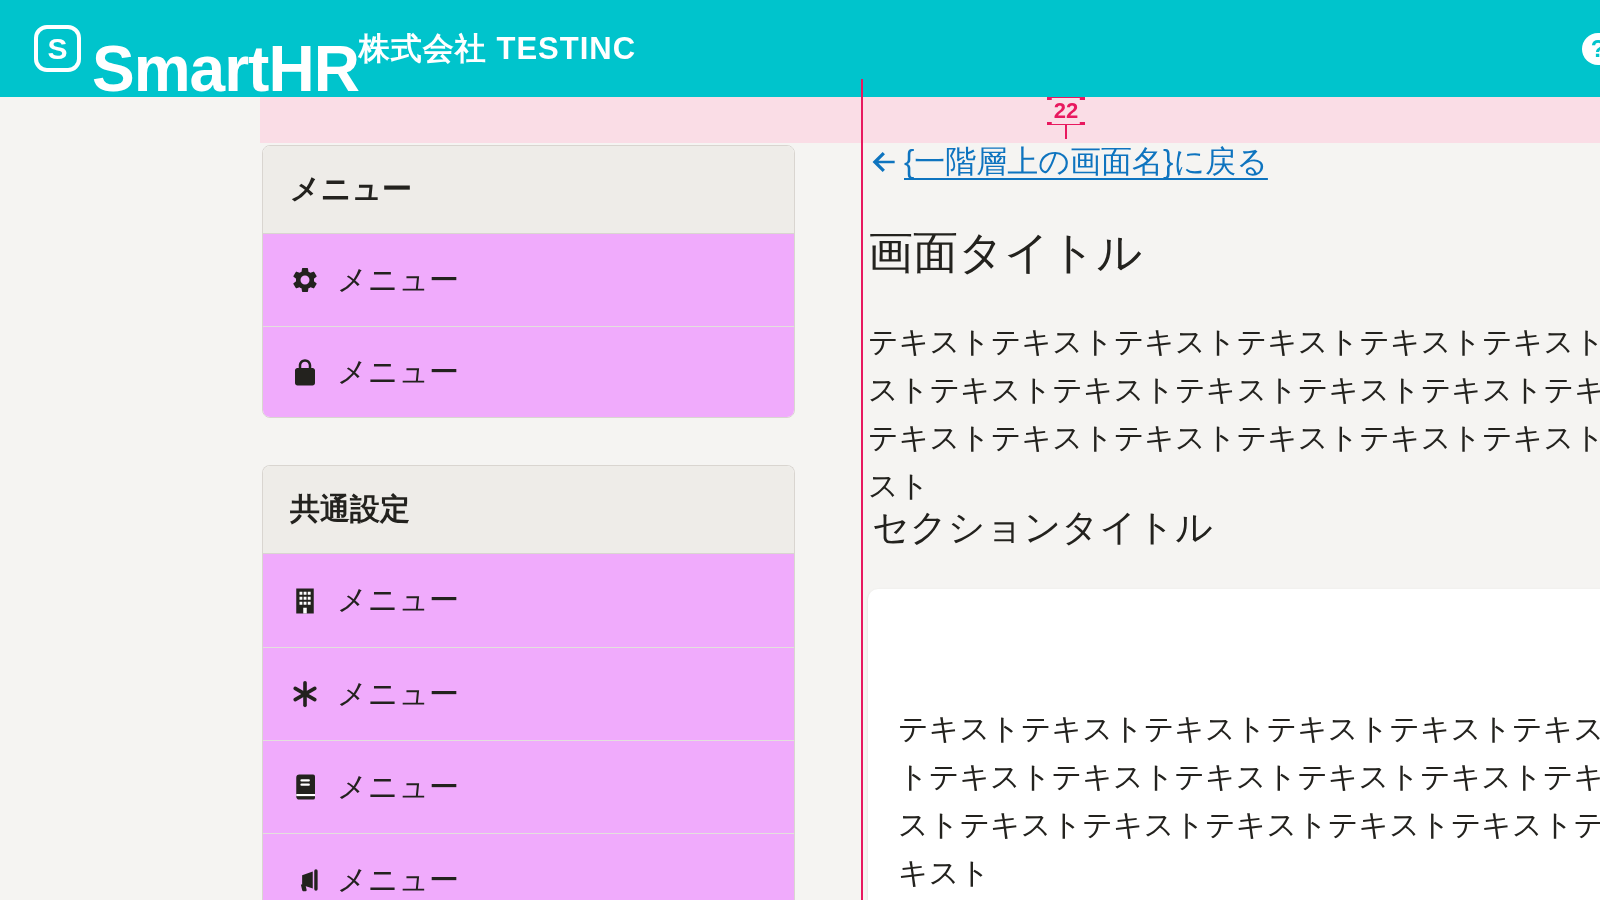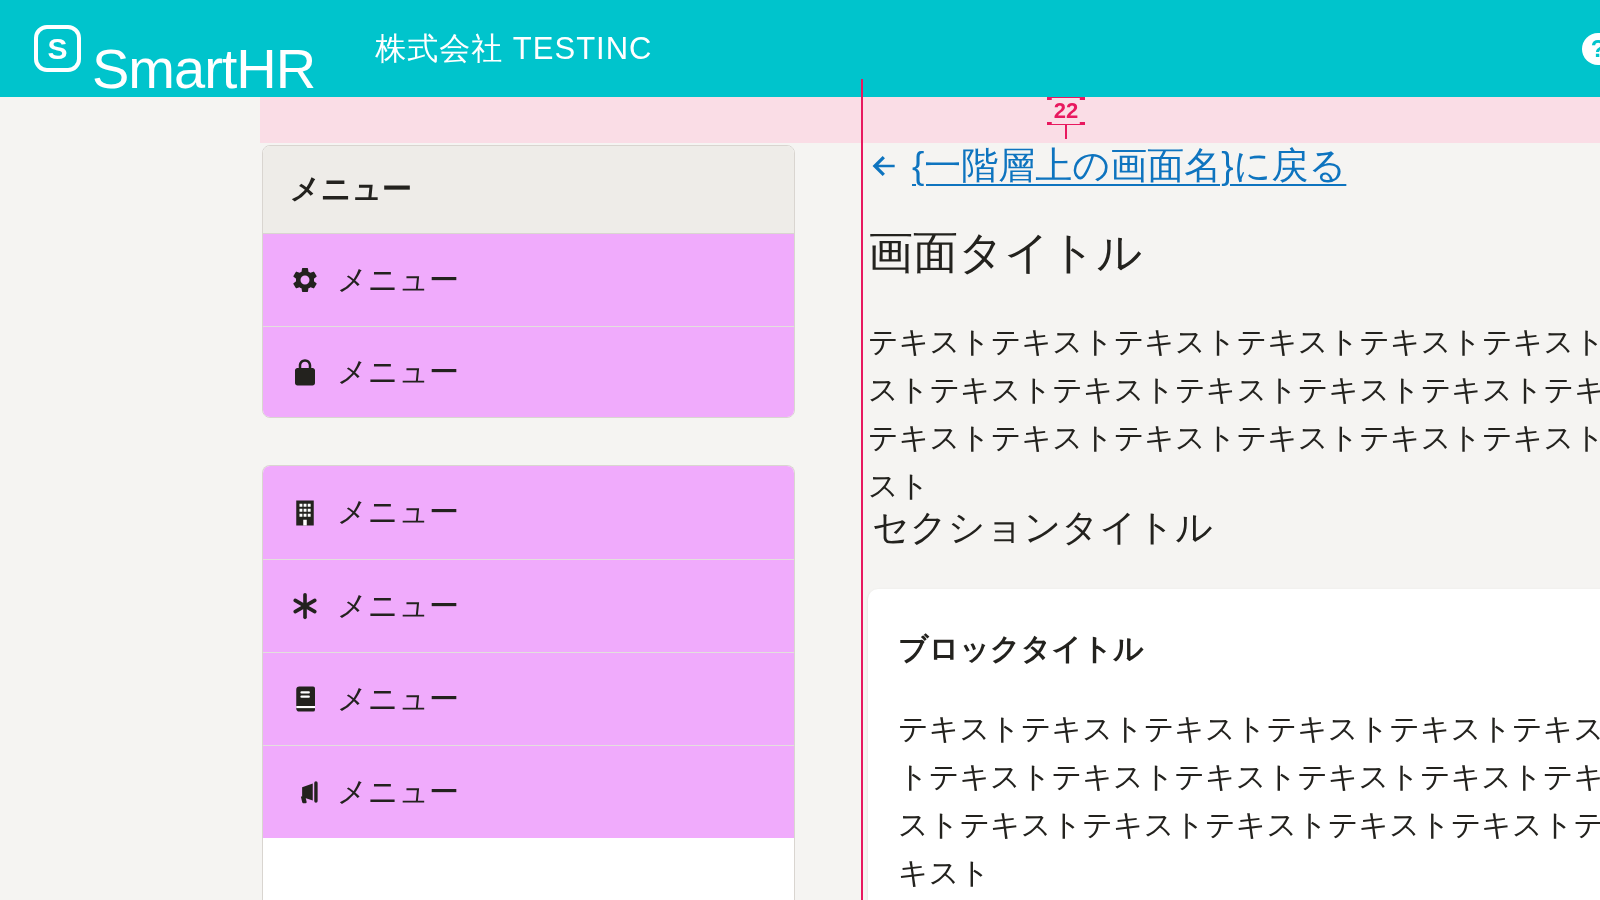--- a/index.html
+++ b/index.html
@@ -15,22 +15,22 @@
   
   .app-header{
     position:absolute;left:0;top:0;width:1600px;height:97px;background:var(--teal);
     display:flex;align-items:center;padding-left:34px;color:#fff;
   }
   .logo-mark{
     width:47px;height:47px;border:4px solid #fff;border-radius:13px;
     display:flex;align-items:center;justify-content:center;
     font-weight:700;font-size:30px;color:#fff;flex:0 0 auto;
   }
-  .wordmark{font-weight:400;font-size:56px;letter-spacing:-1px;margin-left:11px;margin-top:40px;}
-  .company-name{font-size:31px;font-weight:400;margin-left:60px;letter-spacing:1px;}
+  .wordmark{font-weight:700;font-size:64px;letter-spacing:-1px;margin-left:11px;margin-top:40px;}
+  .company-name{font-size:31px;font-weight:700;letter-spacing:1px;}
   .help-button{
     position:absolute;left:1582px;top:33px;width:32px;height:32px;border-radius:50%;
     background:#fff;color:var(--teal);font-weight:700;font-size:24px;
     display:flex;align-items:center;justify-content:center;
   }
   
   .pink-band{position:absolute;left:260px;top:97px;width:1340px;height:46px;background:var(--band);}
   .margin-guide{position:absolute;left:861px;top:79px;width:2px;height:821px;background:var(--pink);}
   .measure{position:absolute;left:1047px;top:97px;width:38px;height:28px;}
   .measure .cap{position:absolute;left:0;width:38px;height:3px;background:var(--pink);}
@@ -56,22 +56,22 @@
     display:flex;align-items:center;padding-left:27px;background:#f0abfc;cursor:pointer;
   }
   .side-card.first .menu-row{height:92px;}
   .side-card.second .menu-row{height:93px;}
   .menu-row + .menu-row{border-top:1px solid var(--divider);}
   .menu-row .icon{width:30px;height:30px;flex:0 0 auto;display:inline-flex;}
   .menu-row .icon svg{width:30px;height:30px;fill:var(--ink);}
   .menu-row .label{margin-left:17px;font-size:30px;}
   
   .back-link{
-    position:absolute;left:868px;top:141px;display:inline-flex;align-items:center;gap:12px;
-    color:var(--link);font-size:37px;text-decoration:underline;text-decoration-thickness:2px;
+    position:absolute;left:868px;top:141px;display:inline-flex;align-items:center;gap:4px;
+    color:var(--link);font-size:31px;text-decoration:underline;text-decoration-thickness:2px;
     text-underline-offset:6px;cursor:pointer;
   }
   .back-link .icon{width:32px;height:32px;display:inline-flex;}
   .back-link .icon svg{width:32px;height:32px;fill:var(--link);}
   .page-title{position:absolute;left:868px;top:224px;font-size:45px;font-weight:400;line-height:1.3;}
   .intro-text{
     position:absolute;left:868px;top:318px;width:814px;
     font-size:30px;line-height:48px;word-break:break-all;
   }
   .section-title{position:absolute;left:872px;top:504px;font-size:37px;font-weight:400;line-height:1.3;text-align:right;}
@@ -122,20 +122,21 @@
     <span class="icon">
         <svg viewBox="0 0 24 24">
           <path d="M18 8h-1V6c0-2.76-2.24-5-5-5S7 3.24 7 6v2H6c-1.1 0-2 .9-2 2v10c0 1.1.9 2 2 2h12c1.1 0 2-.9 2-2V10c0-1.1-.9-2-2-2zm-3 0H9V6c0-1.66 1.34-3 3-3s3 1.34 3 3v2z"></path>
         </svg>
       </span>
     <span class="label">メニュー</span>
   </div>
 </div>
 
 <div class="side-card second">
+  <div class="group-title">共通設定</div>
   <div class="menu-row">
     <span class="icon">
         <svg viewBox="0 0 24 24">
           <path d="M5 2h14v20H5z"></path>
           <g fill="#fff">
             <rect x="7.6" y="4.6" width="2.3" height="2.4"></rect>
             <rect x="10.9" y="4.6" width="2.3" height="2.4"></rect>
             <rect x="14.2" y="4.6" width="2.3" height="2.4"></rect>
             <rect x="7.6" y="8.6" width="2.3" height="2.4"></rect>
             <rect x="10.9" y="8.6" width="2.3" height="2.4"></rect>
@@ -195,15 +196,14 @@
   <span>{一階層上の画面名}に戻る</span>
 </a>
 
 <h1 class="page-title">画面タイトル</h1>
 
 <p class="intro-text">テキストテキストテキストテキストテキストテキストテキストテキストテキストテキストテキストテキストテキストテキストテキストテキストテキストテキストテキストテキスト</p>
 
 <h2 class="section-title">セクションタイトル</h2>
 
 <div class="content-block">
-  <div class="block-title">ブロックタイトル</div>
   <p class="block-text">テキストテキストテキストテキストテキストテキストテキストテキストテキストテキストテキストテキストテキストテキストテキストテキストテキストテキストテキストテキストテキスト</p>
 </div>
 
 </body></html>

